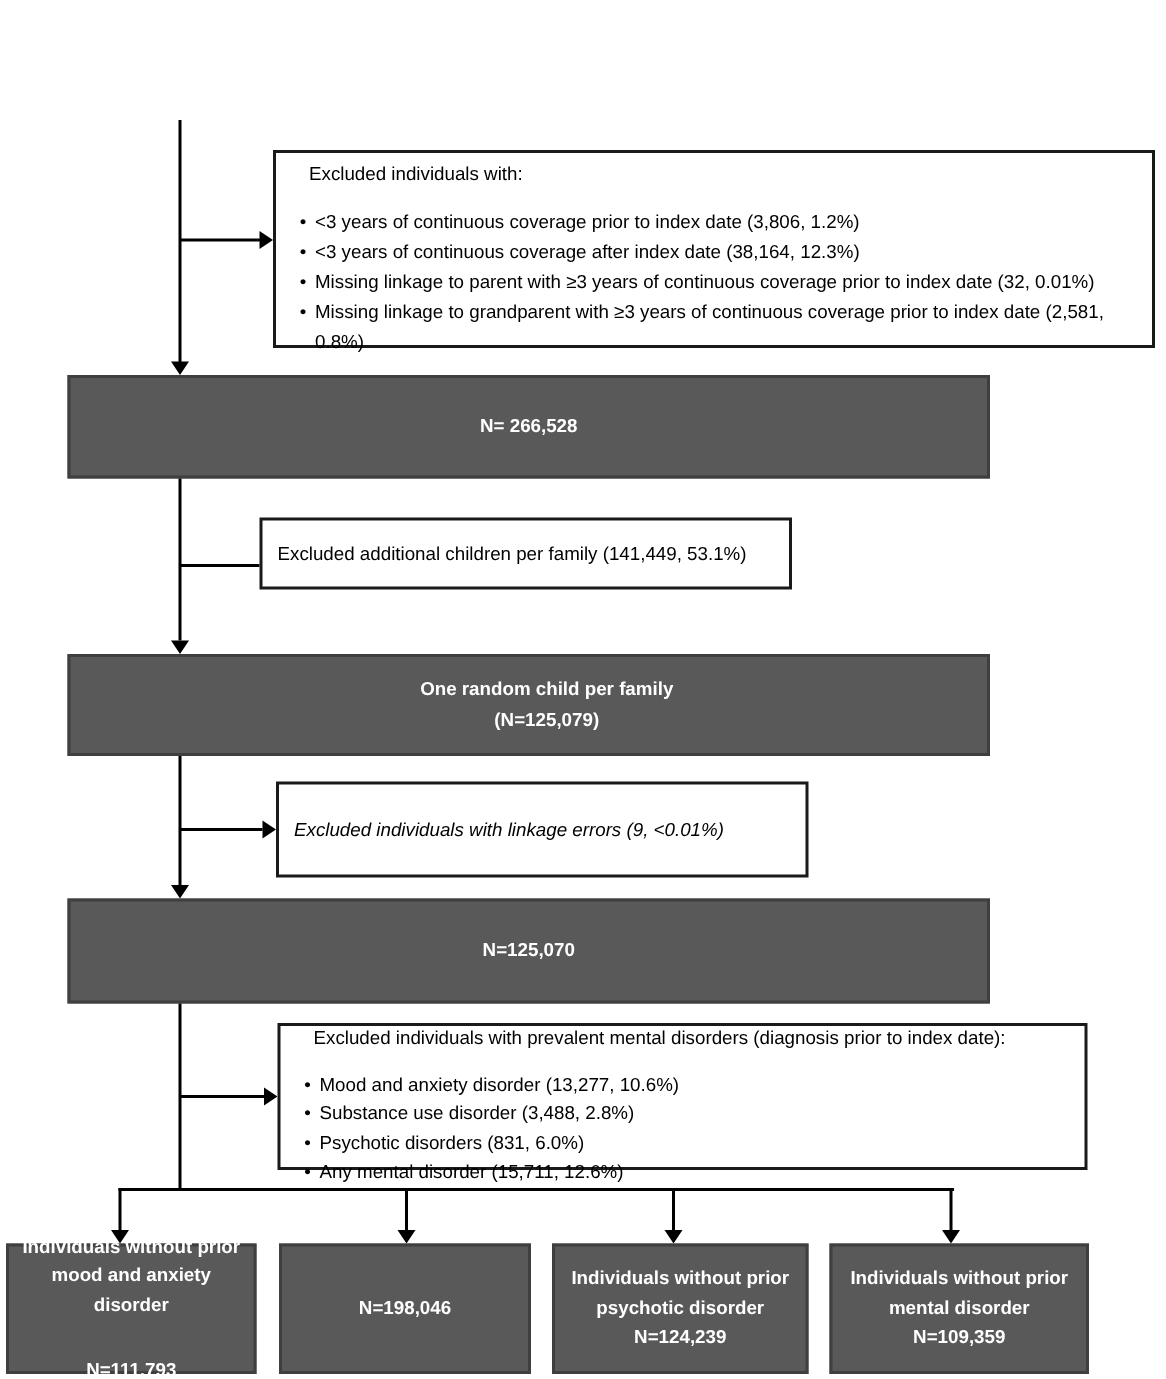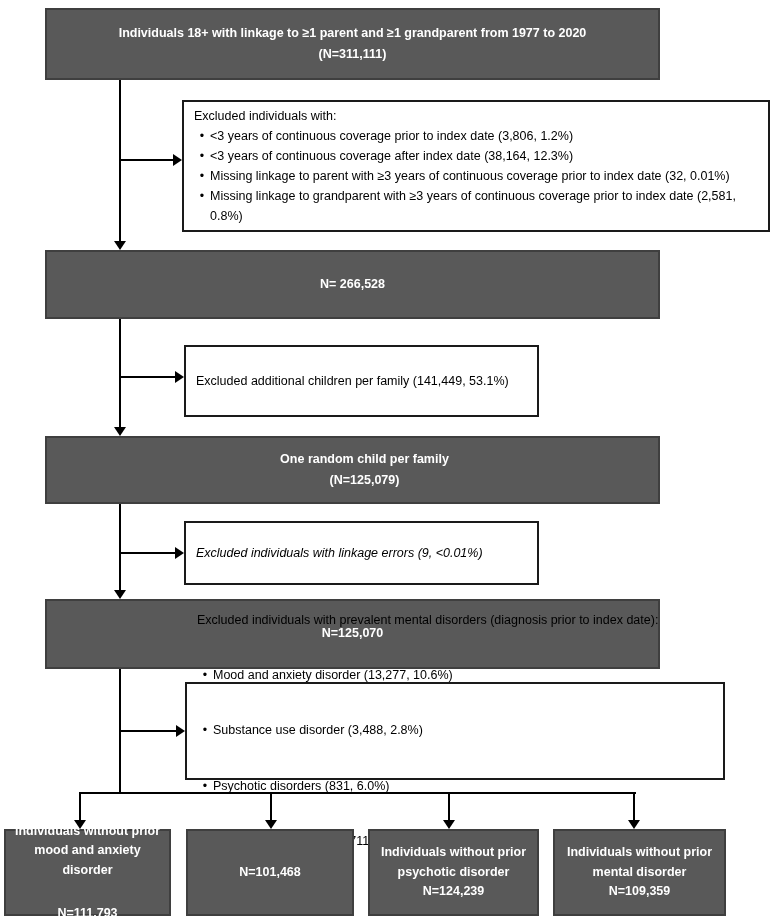--- a/index.html
+++ b/index.html
@@ -28,34 +28,34 @@
     justify-content:center;align-items:center;text-align:center;
   }
   .light{
     background:var(--light-box-fill);
     border:2px solid var(--light-box-border);
     color:var(--light-box-text);
     font-size:12.5px;line-height:1.6;
     justify-content:center;align-items:flex-start;text-align:left;
     padding:6px 10px;
   }
-  .light .title{margin:0;}
+  .light .title{margin:12px;}
   .bullet-row{display:flex;}
   .bullet-row .marker{flex:0 0 16px;text-align:center;}
   .bullet-row .btxt{flex:1 1 auto;}
   
   .b-main1{left:45px;top:8px;width:615px;height:72px;}
   .b-main2{left:45px;top:250px;width:615px;height:69px;}
   .b-main3{left:45px;top:436px;width:615px;height:68px;padding-left:24px;}
   .b-main4{left:45px;top:599px;width:615px;height:70px;}
   
   .b-excl1{left:182px;top:100px;width:588px;height:132px;}
-  .b-excl2{left:184px;top:345px;width:355px;height:72px;}
+  .b-excl2{left:173px;top:345px;width:355px;height:48px;}
   .b-excl3{left:184px;top:521px;width:355px;height:64px;font-style:italic;}
-  .b-excl4{left:185px;top:682px;width:540px;height:98px;line-height:1.55;padding:5px 10px;gap:36px;}
+  .b-excl4{left:185px;top:682px;width:540px;height:98px;line-height:1.55;padding:5px 10px;}
   
   .outcome{font-size:12.5px;line-height:1.55;padding:4px 6px;}
   .b-out1{left:4px;top:829px;width:167px;height:87px;gap:24px;}
   .b-out2{left:186px;top:829px;width:168px;height:87px;}
   .b-out3{left:368px;top:829px;width:171px;height:87px;}
   .b-out4{left:553px;top:829px;width:173px;height:87px;}
   
   .vline,.hline{position:absolute;background:var(--connector);}
   .vline{width:2px;}
   .hline{height:2px;}
@@ -64,24 +64,20 @@
     border-top:9px solid var(--connector);}
   .arr-right{position:absolute;width:0;height:0;
     border-top:6px solid transparent;border-bottom:6px solid transparent;
     border-left:9px solid var(--connector);}
 </style>
 </head>
 <body>
 
 <div class="canvas">
 
-  <div class="box dark b-main1">
-    <div>Individuals 18+ with linkage to ≥1 parent and ≥1 grandparent from 1977 to 2020</div>
-    <div>(N=311,111)</div>
-  </div>
 
   <div class="vline" style="left:119px;top:80px;height:162px;"></div>
   <div class="arr-down" style="left:114px;top:241px;"></div>
 
   <div class="hline" style="left:120px;top:159px;width:55px;"></div>
   <div class="arr-right" style="left:173px;top:154px;"></div>
 
   <div class="box light b-excl1">
     <div class="title">Excluded individuals with:</div>
     <div class="bullet-row">
@@ -168,21 +164,21 @@
   <div class="vline" style="left:448px;top:792px;height:28px;"></div>
   <div class="arr-down" style="left:443px;top:820px;"></div>
   <div class="vline" style="left:633px;top:792px;height:28px;"></div>
   <div class="arr-down" style="left:628px;top:820px;"></div>
 
   <div class="box dark outcome b-out1">
     <div>Individuals without prior mood and anxiety disorder</div>
     <div>N=111,793</div>
   </div>
   <div class="box dark outcome b-out2">
-    <div>N=101,468</div>
+    <div>N=198,046</div>
   </div>
   <div class="box dark outcome b-out3">
     <div>Individuals without prior psychotic disorder</div>
     <div>N=124,239</div>
   </div>
   <div class="box dark outcome b-out4">
     <div>Individuals without prior mental disorder</div>
     <div>N=109,359</div>
   </div>
 

